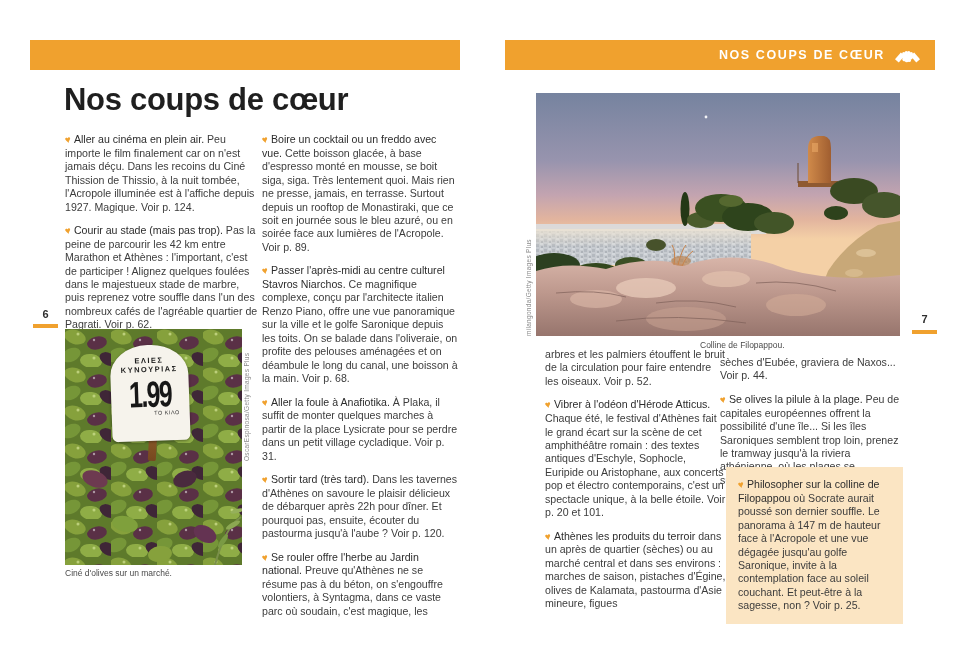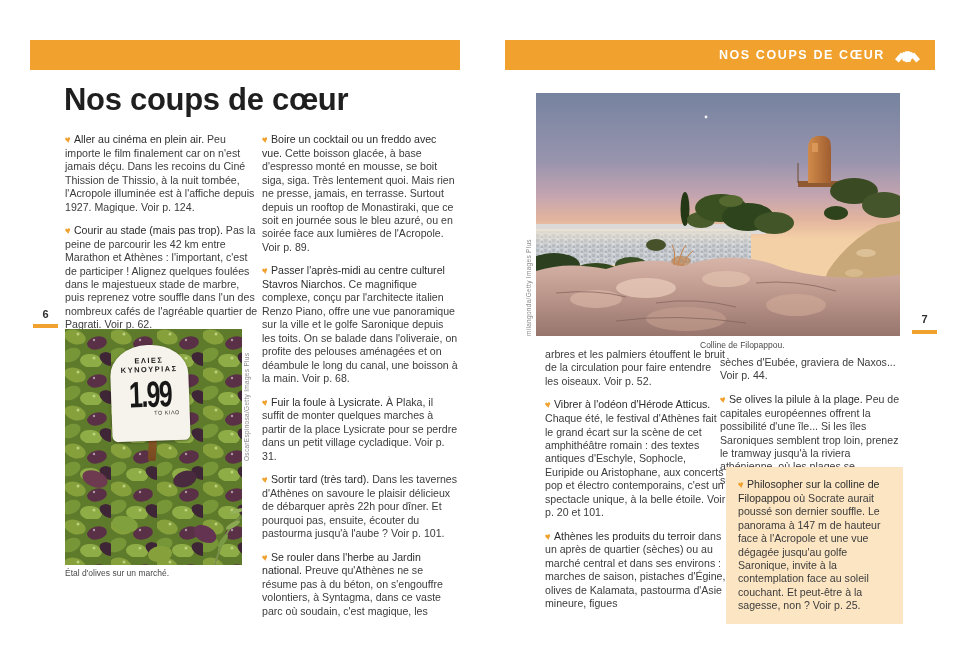--- a/index.html
+++ b/index.html
@@ -75,23 +75,23 @@
   <div class="pagenum pagenum-6">6</div>
   <div class="pagenum-rule rule-6"></div>
 
   <div class="col col-l1">
       <p class="para"><span class="heart">♥</span><span class="b">Aller au cinéma en plein air.</span><span> Peu importe le film finalement car on n'est jamais déçu. Dans les recoins du Ciné Thission de Thissio, à la nuit tombée, l'Acropole illuminée est à l'affiche depuis 1927. Magique. </span><span class="i">Voir p. 124.</span></p>
       <p class="para"><span class="heart">♥</span><span class="b">Courir au stade (mais pas trop).</span><span> Pas la peine de parcourir les 42 km entre Marathon et Athènes : l'important, c'est de participer ! Alignez quelques foulées dans le majestueux stade de marbre, puis reprenez votre souffle dans l'un des nombreux cafés de l'agréable quartier de Pagrati. </span><span class="i">Voir p. 62.</span></p>
     </div>
   <div class="col col-l2">
       <p class="para"><span class="heart">♥</span><span class="b">Boire un cocktail ou un freddo avec vue.</span><span> Cette boisson glacée, à base d'espresso monté en mousse, se boit </span><span class="i">siga, siga</span><span>. Très lentement quoi. Mais rien ne presse, jamais, en terrasse. Surtout depuis un </span><span class="i">rooftop</span><span> de Monastiraki, que ce soit en journée sous le bleu azuré, ou en soirée face aux lumières de l'Acropole. </span><span class="i">Voir p. 89.</span></p>
       <p class="para"><span class="heart">♥</span><span class="b">Passer l'après-midi au centre culturel Stavros Niarchos.</span><span> Ce magnifique complexe, conçu par l'architecte italien Renzo Piano, offre une vue panoramique sur la ville et le golfe Saronique depuis les toits. On se balade dans l'oliveraie, on profite des pelouses aménagées et on déambule le long du canal, une boisson à la main. </span><span class="i">Voir p. 68.</span></p>
-      <p class="para"><span class="heart">♥</span><span class="b">Fuir la foule à Lysicrate.</span><span> À Plaka, il suffit de monter quelques marches à partir de la place Lysicrate pour se perdre dans un petit village cycladique. </span><span class="i">Voir p. 31.</span></p>
-      <p class="para"><span class="heart">♥</span><span class="b">Sortir tard (très tard).</span><span> Dans les tavernes d'Athènes on savoure le plaisir délicieux de débarquer après 22h pour dîner. Et pourquoi pas, ensuite, écouter du </span><span class="i">pastourma</span><span> jusqu'à l'aube ? </span><span class="i">Voir p. 101.</span></p>
-      <p class="para"><span class="heart">♥</span><span class="b">Se rouler dans l'herbe au Jardin national.</span><span> Preuve qu'Athènes ne se résume pas à du béton, on s'engouffre volontiers, à Syntagma, dans ce vaste parc où soudain, c'est magique, les</span></p>
+      <p class="para"><span class="heart">♥</span><span class="b">Aller la foule à Anafiotika.</span><span> À Plaka, il suffit de monter quelques marches à partir de la place Lysicrate pour se perdre dans un petit village cycladique. </span><span class="i">Voir p. 31.</span></p>
+      <p class="para"><span class="heart">♥</span><span class="b">Sortir tard (très tard).</span><span> Dans les tavernes d'Athènes on savoure le plaisir délicieux de débarquer après 22h pour dîner. Et pourquoi pas, ensuite, écouter du </span><span class="i">pastourma</span><span> jusqu'à l'aube ? </span><span class="i">Voir p. 120.</span></p>
+      <p class="para"><span class="heart">♥</span><span class="b">Se rouler offre l'herbe au Jardin national.</span><span> Preuve qu'Athènes ne se résume pas à du béton, on s'engouffre volontiers, à Syntagma, dans ce vaste parc où soudain, c'est magique, les</span></p>
     </div>
 
   <figure class="photo photo-olives" style="margin:0;">
     <svg viewBox="0 0 177 236" preserveAspectRatio="none">
       <defs>
         <pattern id="olv" width="46" height="38" patternUnits="userSpaceOnUse">
           <rect width="46" height="38" fill="#5e7a2b"></rect>
           <ellipse cx="10" cy="8" rx="11" ry="7" fill="#86a13c" transform="rotate(18 10 8)"></ellipse>
           <ellipse cx="32" cy="14" rx="10" ry="6.5" fill="#5a3046" transform="rotate(-12 32 14)"></ellipse>
           <ellipse cx="6" cy="26" rx="10" ry="6.5" fill="#769638" transform="rotate(-25 6 26)"></ellipse>
@@ -115,21 +115,21 @@
     </svg>
     <div class="tag-stick"></div>
     <div class="price-tag">
       <div class="tag-line">ΕΛΙΕΣ</div>
       <div class="tag-line">ΚΥΝΟΥΡΙΑΣ</div>
       <div class="tag-price">1.99</div>
       <div class="tag-unit">ΤΟ ΚΙΛΟ</div>
     </div>
   </figure>
   <div class="credit credit-left">OscarEspinosa/Getty Images Plus</div>
-  <div class="caption caption-left">Étal d'olives sur un marché.</div>
+  <div class="caption caption-left">Ciné d'olives sur un marché.</div>
 
   <div class="topbar right">
     <span class="header-label">NOS COUPS DE CŒUR</span>
     <span class="handshake-icon">
       <svg width="27" height="20" viewBox="0 0 32 24">
         <g fill="#ffffff">
           <path d="M1,17 L8,9 L12.5,13 L5.5,21 Z"></path>
           <path d="M31,17 L24,9 L19.5,13 L26.5,21 Z"></path>
           <circle cx="13.5" cy="13.5" r="4.2"></circle>
           <circle cx="18.5" cy="13.5" r="4.2"></circle>

